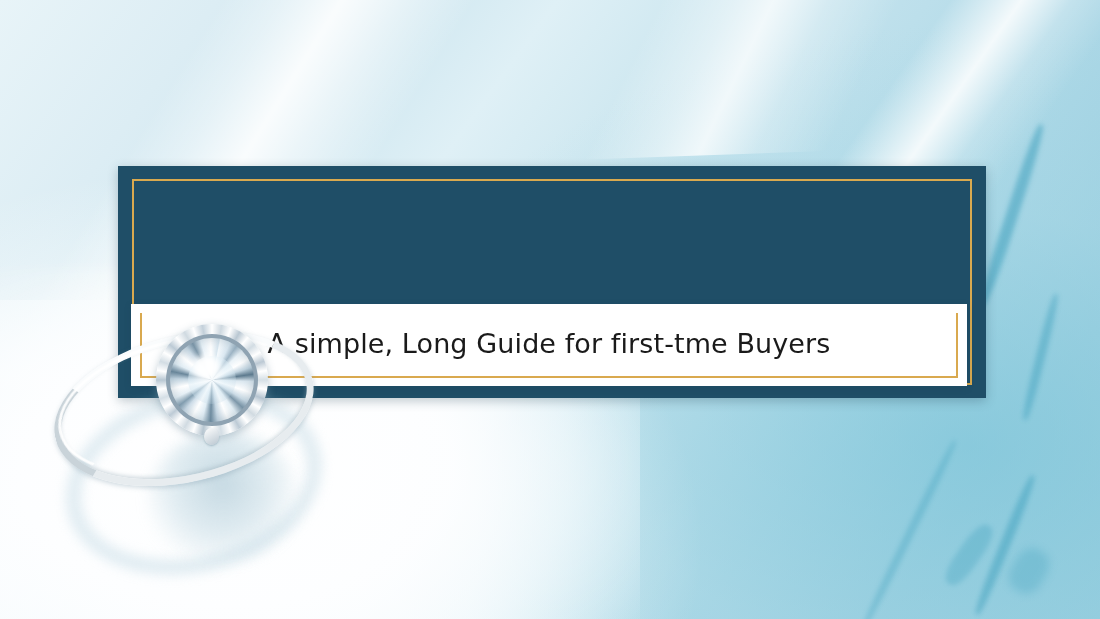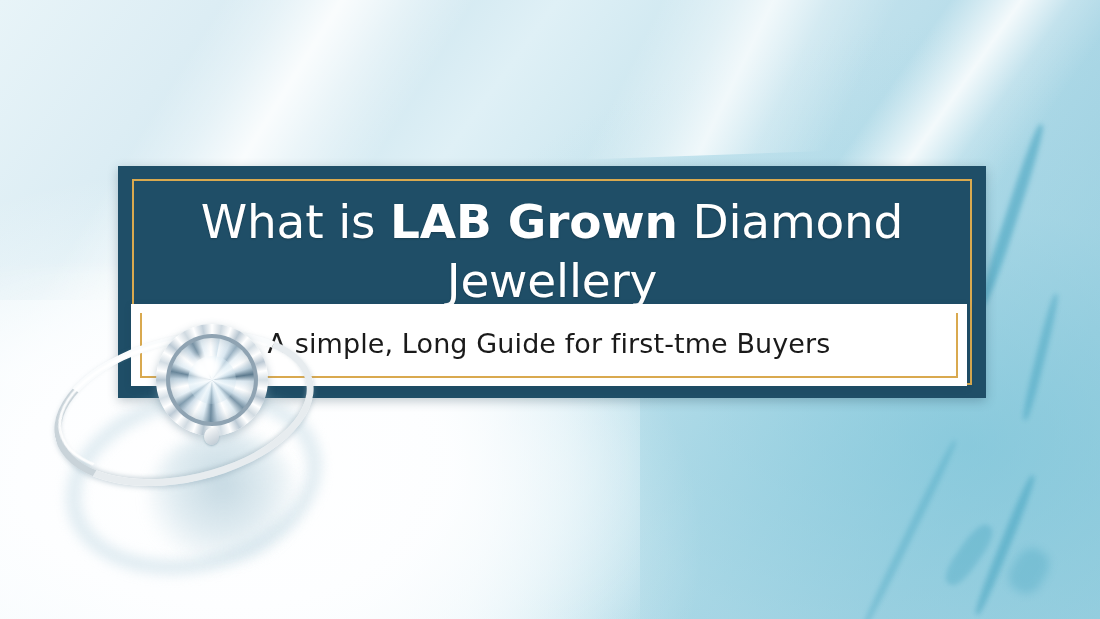--- a/index.html
+++ b/index.html
@@ -354,21 +354,20 @@
   <div class="streak s4"></div>
   <div class="streak s5"></div>
   <div class="streak s6"></div>
   <div class="streak s7"></div>
 
   <div class="bg-layer table-edge"></div>
   <div class="bg-layer table-surface"></div>
 
   <div id="title-panel">
     <div class="gold-frame"></div>
-    <div id="headline"><span>What is </span><span class="strong">LAB Grown</span><span> Diamond</span><br><span>Jewellery</span></div>
   </div>
 
   <div id="subtitle-band">
     <div class="gold-frame-2"></div>
     <div id="subtitle">A simple, Long Guide for first-tme Buyers</div>
   </div>
 
   <div id="ring">
     <div class="ring-shadow-band"></div>
     <div class="ring-shadow-main"></div>

